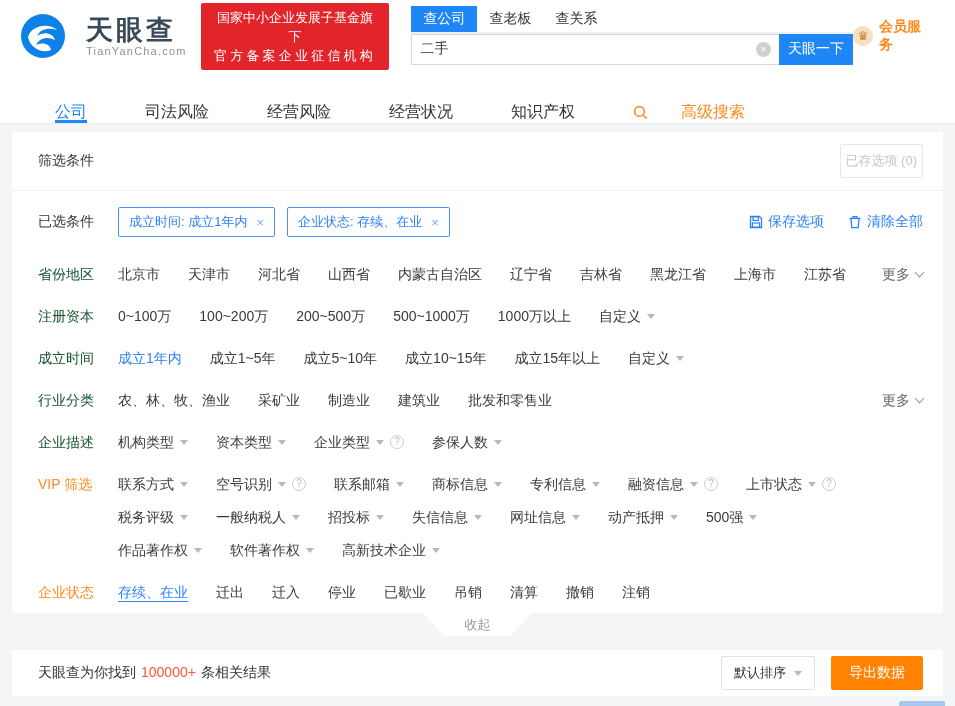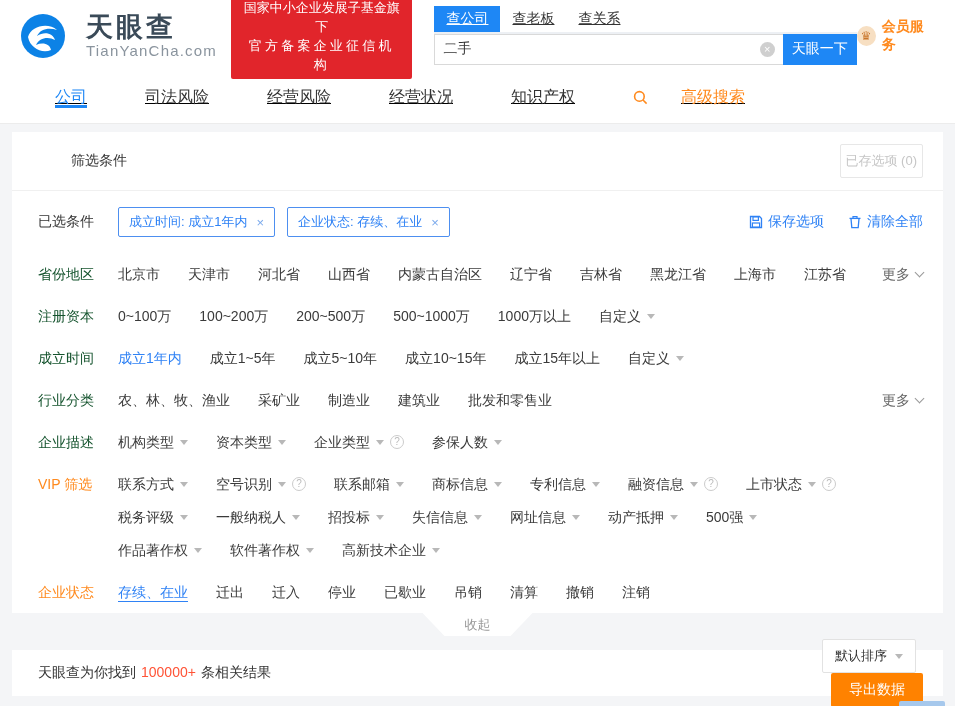--- a/index.html
+++ b/index.html
@@ -6,53 +6,53 @@
   * { margin:0; padding:0; box-sizing:border-box; font-family:"Liberation Sans","DejaVu Sans",sans-serif; }
   html,body { background:#fff; }
   .screen { width:955px; height:706px; background:#f4f5f7; overflow:hidden; position:relative; }
 
   
   .header { height:72px; background:#fff; display:flex; align-items:center; padding:0 20px; }
   .logo-group { display:flex; align-items:center; }
   .logo-mark { width:46px; height:46px; flex:none; }
   .logo-text { margin-left:20px; }
   .brand { font-size:27px; font-weight:bold; color:#3a4a58; letter-spacing:3px; line-height:28px; }
-  .brand-domain { font-size:15px; color:#8a949e; letter-spacing:1.2px; margin-top:1px; }
+  .brand-domain { font-size:11px; color:#8a949e; letter-spacing:1.2px; margin-top:1px; }
   .red-badge { background:#e1252b; color:#fff; font-size:13px; line-height:19px; padding:5px 10px; margin-left:14px; border-radius:2px; text-align:center; }
   .red-badge .l2 { letter-spacing:3.2px; }
 
   .search-block { margin-left:22px; width:442px; }
   .search-tabs { display:flex; align-items:flex-end; border-bottom:2px solid #edf0f4; height:26px; }
-  .search-tab { font-size:14px; color:#333; padding:4px 12px; cursor:pointer;text-decoration:underline; }
+  .search-tab { font-size:14px; color:#333; padding:4px 12px; cursor:pointer; }
   .search-tab.active { background:#1e87f5; color:#fff; }
   .search-bar { display:flex; height:31px; }
   .search-input-wrap { flex:1; border:1px solid #d9d9d9; border-right:none; background:#fff; display:flex; align-items:center; padding:0 8px; }
   .search-input { border:none; outline:none; flex:1; font-size:14px; color:#333; background:transparent; }
   .clear-icon { width:15px; height:15px; border-radius:50%; background:#cfcfcf; color:#fff; font-size:11px; line-height:15px; text-align:center; cursor:pointer; flex:none; }
   .clear-icon::before { content:"\00D7"; }
   .search-submit { width:74px; background:#1e87f5; color:#fff; border:none; font-size:14px; cursor:pointer; }
 
   .member-service { margin-left:auto; display:flex; align-items:center; cursor:pointer; }
   .crown-icon { width:20px; height:20px; border-radius:50%; background:#f7dfc2; color:#c9762b; font-size:12px; display:flex; align-items:center; justify-content:center; }
   .crown-icon::before { content:"\265B"; }
   .member-label { color:#ff8a1e; font-size:14px; margin-left:6px; font-weight:bold; }
 
   
-  .nav { height:52px; background:#fff; border-bottom:1px solid #ececec; display:flex; align-items:center; padding-left:55px;text-decoration:underline; }
+  .nav { height:52px; background:#fff; border-bottom:1px solid #ececec; display:flex; align-items:flex-end; padding-left:55px; }
   .nav-item { position:relative; display:flex; align-items:center; font-size:16px; color:#333; margin-right:58px; cursor:pointer; }
   .nav-item.active { color:#1e87f5; }
   .nav-item.active::after { content:""; position:absolute; left:0; right:0; bottom:0; height:3px; background:#1e87f5; }
   .adv-search { display:flex; align-items:center; font-size:16px; color:#ff8a1e; cursor:pointer;gap:28px; }
   .adv-search svg { margin-right:5px; }
 
   
   .page-body { padding:8px 12px 0 12px; }
   .filter-panel { background:#fff; position:relative; }
   .panel-header { display:flex; align-items:center; justify-content:space-between; padding:12px 20px 12px 26px; border-bottom:1px solid #f0f0f0; }
-  .panel-title { font-size:14px; color:#333;margin-left:33px; }
+  .panel-title { font-size:14px; color:#333; }
   .saved-btn { background:#fff; border:1px solid #e7e7e7; color:#c6c6c6; font-size:13px; padding:7px 5px; border-radius:2px; cursor:pointer; }
 
   .selected-row { display:flex; align-items:center; padding:16px 20px 16px 26px; }
   .selected-label { width:80px; flex:none; font-size:14px; color:#333; }
   .chips { display:flex; align-items:center; flex:1; }
   .chip { display:inline-flex; align-items:center; border:1px solid #4d8ff0; color:#2f82f5; font-size:13px; padding:5px 10px; border-radius:2px; margin-right:12px; background:#fff; cursor:default; }
   .chip .close-icon { margin-left:9px; color:#7aa9ec; font-size:13px; cursor:pointer; line-height:1; }
   .chip .close-icon::before { content:"\00D7"; }
   .sel-actions { display:flex; align-items:center; }
   .sel-action { display:flex; align-items:center; color:#2f82f5; font-size:14px; cursor:pointer; margin-left:24px; }
@@ -71,21 +71,21 @@
   .help { width:14px; height:14px; border:1px solid #ccc; border-radius:50%; color:#bbb; font-size:10px; line-height:12px; text-align:center; margin-left:6px; cursor:pointer; }
   .more-link { margin-left:auto; display:inline-flex; align-items:center; color:#666; font-size:14px; cursor:pointer; }
   .chev { width:7px; height:7px; border-right:1px solid #999; border-bottom:1px solid #999; transform:rotate(45deg); margin-left:6px; margin-top:-4px; }
 
   .collapse-tab { position:absolute; left:50%; transform:translateX(-50%); top:100%; width:110px; height:23px; background:#fff; clip-path:polygon(0 0,100% 0,80% 100%,20% 100%); color:#999; font-size:13px; display:flex; align-items:center; justify-content:center; cursor:pointer; }
 
   
   .results-bar { margin-top:37px; background:#fff; height:46px; display:flex; align-items:center; padding:0 20px 0 26px; }
   .results-text { font-size:14px; color:#333; }
   .results-count { color:#ff5336; margin:0 5px; }
-  .results-actions { margin-left:auto; display:flex; align-items:center;flex-direction:column; }
+  .results-actions { margin-left:auto; display:flex; align-items:center; }
   .sort-btn { display:inline-flex; align-items:center; background:#fff; border:1px solid #e2e2e2; border-radius:2px; font-size:13px; color:#333; padding:7px 12px; cursor:pointer; }
   .sort-btn .caret { margin-left:8px; }
   .export-btn { background:#ff8200; color:#fff; border:none; border-radius:2px; font-size:14px; padding:8px 18px; margin-left:16px; cursor:pointer; }
 
   .corner-widget { position:absolute; right:10px; bottom:0; width:46px; height:5px; background:#a6c8ec; border-radius:2px 2px 0 0; }
 </style>
 </head>
 <body>
 
 <div class="screen">

